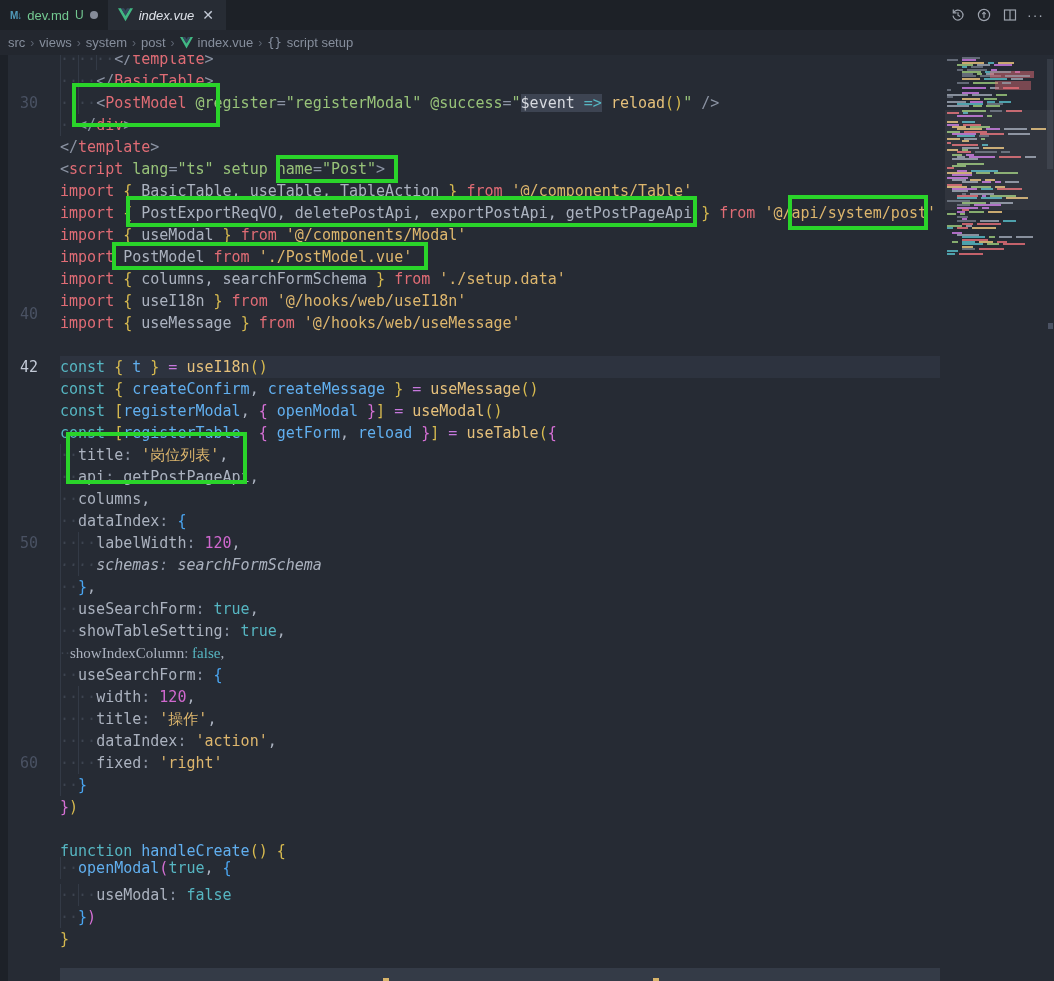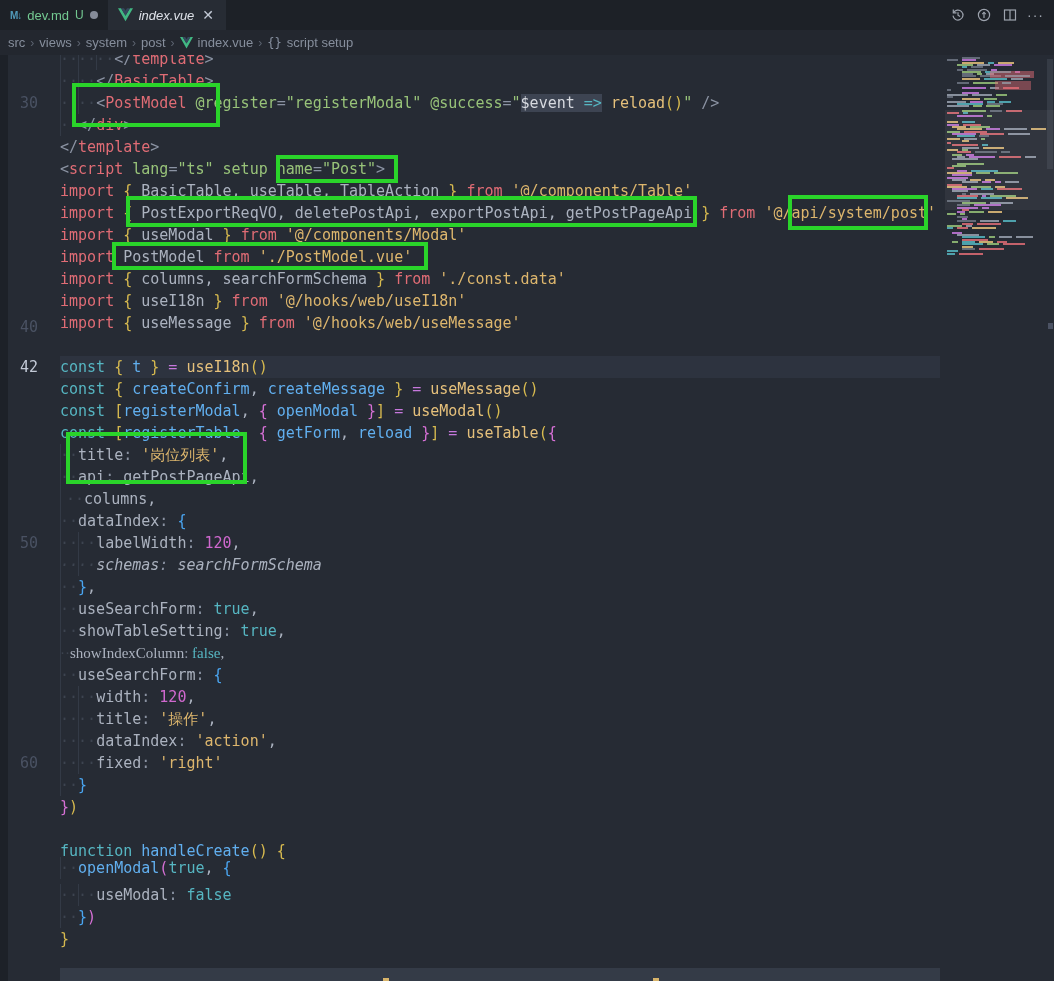--- a/index.html
+++ b/index.html
@@ -146,47 +146,47 @@
     <span>index.vue</span>
     <span class="bc-sep">›</span>
     <span class="bc-brace">{}</span>
     <span>script setup</span>
   </div>
 
   <div class="editor">
     <div class="left-edge"></div>
     <div id="gutter">
         <div class="ln" style="top: 37px;">30</div>
-        <div class="ln" style="top: 261px;">40</div>
+        <div class="ln" style="top: 248px;">40</div>
         <div class="ln cur" style="top: 301px;">42</div>
         <div class="ln" style="top: 477px;">50</div>
         <div class="ln" style="top: 697px;">60</div>
       </div>
     <div id="code">
         <div class="row" style="top: -7px;"><div class="guide" style="left: 0px;"></div><div class="guide" style="left: 18px;"></div><div class="guide" style="left: 36px;"></div><span class="t-ws">······</span><span class="t-p">&lt;/</span><span class="t-tag">template</span><span class="t-p">&gt;</span></div>
         <div class="row" style="top: 15px;"><div class="guide" style="left: 0px;"></div><div class="guide" style="left: 18px;"></div><span class="t-ws">····</span><span class="t-p">&lt;/</span><span class="t-tag">BasicTable</span><span class="t-p">&gt;</span></div>
         <div class="row" style="top: 37px;"><div class="guide" style="left: 0px;"></div><div class="guide" style="left: 18px;"></div><span class="t-ws">····</span><span class="t-p">&lt;</span><span class="t-tag">PostModel</span><span class="t-txt"> </span><span class="t-attr">@register</span><span class="t-p">=</span><span class="t-sg">"registerModal"</span><span class="t-txt"> </span><span class="t-attr">@success</span><span class="t-p">=</span><span class="t-sg">"</span><span class="t-hlw">$event </span><span class="t-hla">=&gt;</span><span class="t-txt"> </span><span class="t-fn">reload</span><span class="t-b1">()</span><span class="t-sg">"</span><span class="t-txt"> </span><span class="t-p">/&gt;</span></div>
         <div class="row" style="top: 59px;"><div class="guide" style="left: 0px;"></div><span class="t-ws">··</span><span class="t-p">&lt;/</span><span class="t-tag">div</span><span class="t-p">&gt;</span></div>
         <div class="row" style="top: 81px;"><span class="t-p">&lt;/</span><span class="t-tag">template</span><span class="t-p">&gt;</span></div>
         <div class="row" style="top: 103px;"><span class="t-p">&lt;</span><span class="t-tag">script</span><span class="t-txt"> </span><span class="t-attr">lang</span><span class="t-p">=</span><span class="t-sg">"ts"</span><span class="t-txt"> </span><span class="t-attr">setup</span><span class="t-txt"> </span><span class="t-attr">name</span><span class="t-p">=</span><span class="t-sg">"Post"</span><span class="t-p">&gt;</span></div>
         <div class="row" style="top: 125px;"><span class="t-kw">import</span><span class="t-txt"> </span><span class="t-b1">{</span><span class="t-txt"> BasicTable, useTable, TableAction </span><span class="t-b1">}</span><span class="t-txt"> </span><span class="t-kw">from</span><span class="t-sy"> '@/components/Table'</span></div>
         <div class="row" style="top: 147px;"><span class="t-kw">import</span><span class="t-txt"> </span><span class="t-b1">{</span><span class="t-txt"> PostExportReqVO, deletePostApi, exportPostApi, getPostPageApi </span><span class="t-b1">}</span><span class="t-txt"> </span><span class="t-kw">from</span><span class="t-sy"> '@/api/system/post'</span></div>
         <div class="row" style="top: 169px;"><span class="t-kw">import</span><span class="t-txt"> </span><span class="t-b1">{</span><span class="t-txt"> useModal </span><span class="t-b1">}</span><span class="t-txt"> </span><span class="t-kw">from</span><span class="t-sy"> '@/components/Modal'</span></div>
         <div class="row" style="top: 191px;"><span class="t-kw">import</span><span class="t-txt"> PostModel </span><span class="t-kw">from</span><span class="t-sy"> './PostModel.vue'</span></div>
-        <div class="row" style="top: 213px;"><span class="t-kw">import</span><span class="t-txt"> </span><span class="t-b1">{</span><span class="t-txt"> columns, searchFormSchema </span><span class="t-b1">}</span><span class="t-txt"> </span><span class="t-kw">from</span><span class="t-sy"> './const.data'</span></div>
+        <div class="row" style="top: 213px;"><span class="t-kw">import</span><span class="t-txt"> </span><span class="t-b1">{</span><span class="t-txt"> columns, searchFormSchema </span><span class="t-b1">}</span><span class="t-txt"> </span><span class="t-kw">from</span><span class="t-sy"> './setup.data'</span></div>
         <div class="row" style="top: 235px;"><span class="t-kw">import</span><span class="t-txt"> </span><span class="t-b1">{</span><span class="t-txt"> useI18n </span><span class="t-b1">}</span><span class="t-txt"> </span><span class="t-kw">from</span><span class="t-sy"> '@/hooks/web/useI18n'</span></div>
         <div class="row" style="top: 257px;"><span class="t-kw">import</span><span class="t-txt"> </span><span class="t-b1">{</span><span class="t-txt"> useMessage </span><span class="t-b1">}</span><span class="t-txt"> </span><span class="t-kw">from</span><span class="t-sy"> '@/hooks/web/useMessage'</span></div>
         <div class="row" style="top: 279px;"></div>
         <div class="row cur" style="top: 301px;"><span class="t-kw2">const</span><span class="t-txt"> </span><span class="t-b1">{</span><span class="t-vr"> t </span><span class="t-b1">}</span><span class="t-op"> =</span><span class="t-fn"> useI18n</span><span class="t-b1">()</span></div>
         <div class="row" style="top: 323px;"><span class="t-kw2">const</span><span class="t-txt"> </span><span class="t-b1">{</span><span class="t-vr"> createConfirm</span><span class="t-txt">,</span><span class="t-vr"> createMessage </span><span class="t-b1">}</span><span class="t-op"> =</span><span class="t-fn"> useMessage</span><span class="t-b1">()</span></div>
         <div class="row" style="top: 345px;"><span class="t-kw2">const</span><span class="t-txt"> </span><span class="t-b1">[</span><span class="t-vr">registerModal</span><span class="t-txt">, </span><span class="t-b2">{</span><span class="t-vr"> openModal </span><span class="t-b2">}</span><span class="t-b1">]</span><span class="t-op"> =</span><span class="t-fn"> useModal</span><span class="t-b1">()</span></div>
         <div class="row" style="top: 367px;"><span class="t-kw2">const</span><span class="t-txt"> </span><span class="t-b1">[</span><span class="t-vr">registerTable</span><span class="t-txt">, </span><span class="t-b2">{</span><span class="t-vr"> getForm</span><span class="t-txt">,</span><span class="t-vr"> reload </span><span class="t-b2">}</span><span class="t-b1">]</span><span class="t-op"> =</span><span class="t-fn"> useTable</span><span class="t-b1">(</span><span class="t-b2">{</span></div>
         <div class="row" style="top: 389px;"><div class="guide" style="left: 0px;"></div><span class="t-ws">··</span><span class="t-txt">title</span><span class="t-p">:</span><span class="t-sy"> '岗位列表'</span><span class="t-txt">,</span></div>
         <div class="row" style="top: 411px;"><div class="guide" style="left: 0px;"></div><span class="t-ws">··</span><span class="t-txt">api</span><span class="t-p">:</span><span class="t-txt"> getPostPageApi,</span></div>
-        <div class="row" style="top: 433px; padding-left: 6px;"><div class="guide" style="left: 0px;"></div><span class="t-ws">··</span><span class="t-txt">columns,</span></div>
+        <div class="row" style="top: 433px;"><div class="guide" style="left: 0px;"></div><span class="t-ws">··</span><span class="t-txt">columns,</span></div>
         <div class="row" style="top: 455px;"><div class="guide" style="left: 0px;"></div><span class="t-ws">··</span><span class="t-txt">dataIndex</span><span class="t-p">:</span><span class="t-b3"> {</span></div>
         <div class="row" style="top: 477px;"><div class="guide" style="left: 0px;"></div><div class="guide" style="left: 18px;"></div><span class="t-ws">····</span><span class="t-txt">labelWidth</span><span class="t-p">:</span><span class="t-num"> 120</span><span class="t-txt">,</span></div>
         <div class="row" style="top: 499px; font-style: italic;"><div class="guide" style="left: 0px;"></div><div class="guide" style="left: 18px;"></div><span class="t-ws">····</span><span class="t-txt">schemas</span><span class="t-p">:</span><span class="t-txt"> searchFormSchema</span></div>
         <div class="row" style="top: 521px;"><div class="guide" style="left: 0px;"></div><span class="t-ws">··</span><span class="t-b3">}</span><span class="t-txt">,</span></div>
         <div class="row" style="top: 543px;"><div class="guide" style="left: 0px;"></div><span class="t-ws">··</span><span class="t-txt">useSearchForm</span><span class="t-p">:</span><span class="t-kw2"> true</span><span class="t-txt">,</span></div>
         <div class="row" style="top: 565px;"><div class="guide" style="left: 0px;"></div><span class="t-ws">··</span><span class="t-txt">showTableSetting</span><span class="t-p">:</span><span class="t-kw2"> true</span><span class="t-txt">,</span></div>
         <div class="row" style="top: 587px; font-family: Liberation Serif, serif;"><div class="guide" style="left: 0px;"></div><span class="t-ws">··</span><span class="t-txt">showIndexColumn</span><span class="t-p">:</span><span class="t-kw2"> false</span><span class="t-txt">,</span></div>
         <div class="row" style="top: 609px;"><div class="guide" style="left: 0px;"></div><span class="t-ws">··</span><span class="t-txt">useSearchForm</span><span class="t-p">:</span><span class="t-b3"> {</span></div>
         <div class="row" style="top: 631px;"><div class="guide" style="left: 0px;"></div><div class="guide" style="left: 18px;"></div><span class="t-ws">····</span><span class="t-txt">width</span><span class="t-p">:</span><span class="t-num"> 120</span><span class="t-txt">,</span></div>
         <div class="row" style="top: 653px;"><div class="guide" style="left: 0px;"></div><div class="guide" style="left: 18px;"></div><span class="t-ws">····</span><span class="t-txt">title</span><span class="t-p">:</span><span class="t-sy"> '操作'</span><span class="t-txt">,</span></div>

